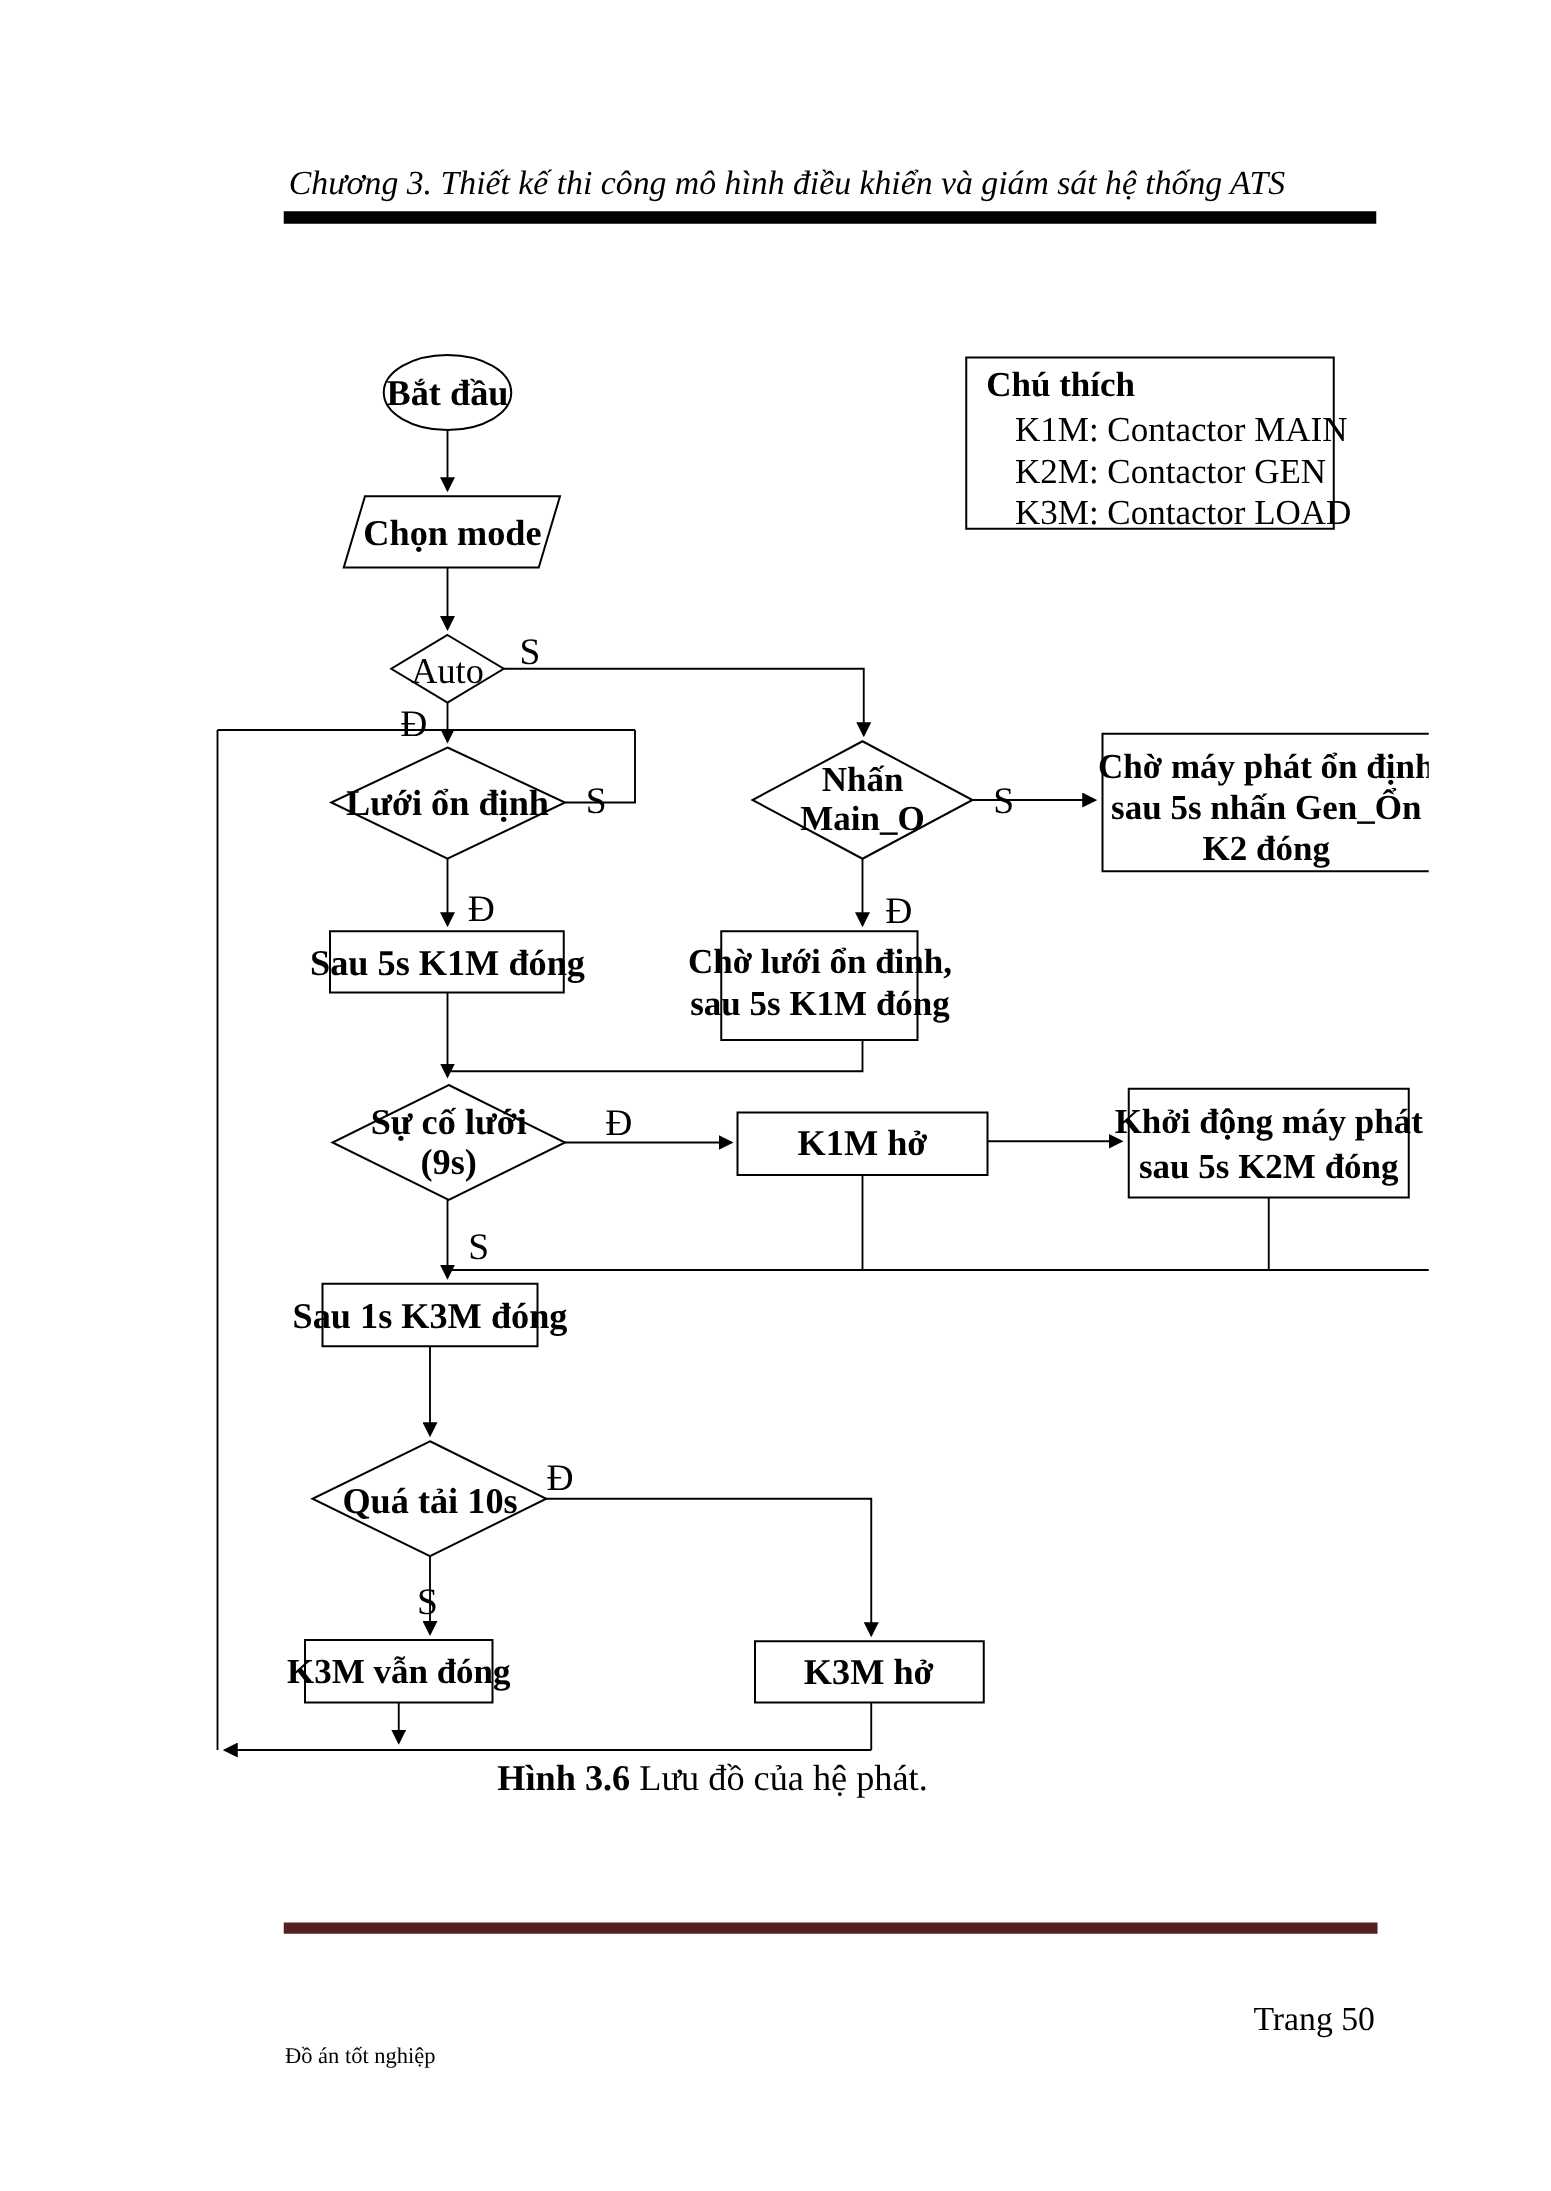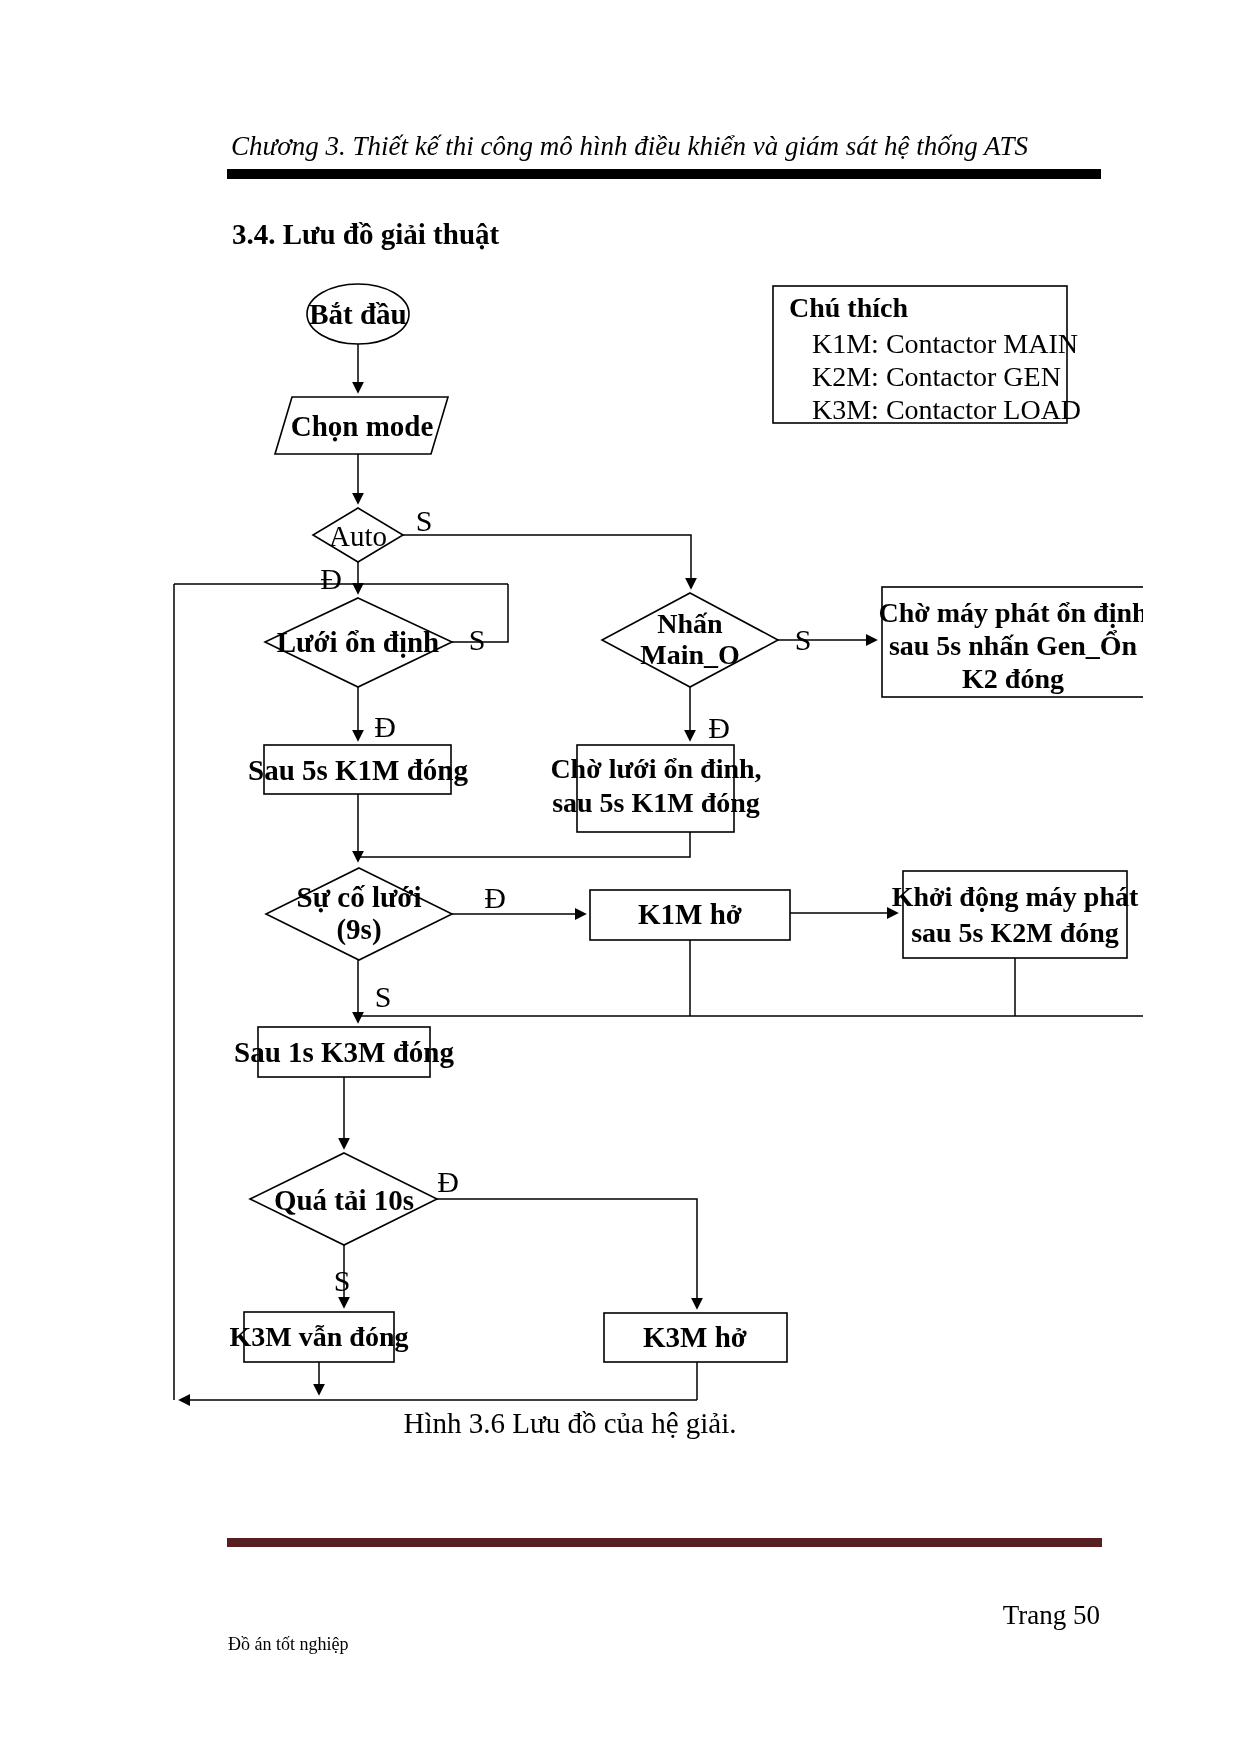--- a/index.html
+++ b/index.html
@@ -4,42 +4,41 @@
 <style>
   html,body{margin:0;padding:0;background:#fff;}
   .page{position:relative;width:1143px;height:1753px;background:#ffffff;
         font-family:"Liberation Serif","DejaVu Serif",serif;color:#000;overflow:hidden;}
   .abs{position:absolute;}
   .chapter-title{left:231px;top:131px;font-size:27px;font-style:italic;white-space:nowrap;}
   .header-rule{left:227px;top:169px;width:874px;height:10px;background:#000;}
   .section-title{left:232px;top:218px;font-size:29px;font-weight:bold;white-space:nowrap;}
   .intro{left:297px;top:257px;font-size:27px;white-space:nowrap;}
   .caption{left:280px;top:1407px;width:580px;font-size:29px;text-align:center;white-space:nowrap;}
-  .caption .b{font-weight:normal;}
+  .caption .b{font-weight:bold;}
   .footer-rule{left:227px;top:1538px;width:875px;height:9px;background:#571f1f;}
   .footer-left{left:228px;top:1634px;font-size:18px;white-space:nowrap;}
   .footer-right{left:940px;top:1552px;width:160px;font-size:27px;text-align:right;white-space:nowrap;margin-top:48px;}
   svg text{font-family:"Liberation Serif","DejaVu Serif",serif;fill:#000;}
   .nt{font-size:29px;font-weight:bold;text-anchor:middle;}
   .nt2{font-size:28px;font-weight:bold;text-anchor:middle;}
   .plain{font-size:29px;text-anchor:middle;}
   .bl{font-size:30px;text-anchor:middle;}
   .lg-title{font-size:28px;font-weight:bold;text-anchor:start;}
   .lg-item{font-size:28px;text-anchor:start;}
   .ln{fill:none;stroke:#000;stroke-width:1.5;}
   .shape{fill:#fff;stroke:#000;stroke-width:1.6;}
 </style>
 </head>
 <body>
 
 <div class="page">
 
   <div class="abs chapter-title">Chương 3. Thiết kế thi công mô hình điều khiển và giám sát hệ thống ATS</div>
   <div class="abs header-rule"></div>
-  <div class="abs section-title">3.4. Lưu đồ giải thuật</div>
 
   <svg class="abs" style="left:0;top:0" width="1241" height="1753" viewBox="0 0 1241 1753">
     <defs>
       <marker id="arr" viewBox="0 0 10 10" refX="8.5" refY="5" markerWidth="8" markerHeight="8" orient="auto">
         <path d="M0,0 L10,5 L0,10 z" fill="#000"></path>
       </marker>
     </defs>
 
     <g>
       <path class="ln" d="M358,344 V392" marker-end="url(#arr)"></path>
@@ -121,19 +120,19 @@
       <text class="bl" x="448" y="1192">Đ</text>
       <text class="bl" x="342" y="1291">S</text>
 
       <text class="lg-title" x="789" y="317">Chú thích</text>
       <text class="lg-item" x="812" y="353">K1M: Contactor MAIN</text>
       <text class="lg-item" x="812" y="386">K2M: Contactor GEN</text>
       <text class="lg-item" x="812" y="419">K3M: Contactor LOAD</text>
     </g>
   </svg>
 
-  <div class="abs caption"><span class="b">Hình 3.6</span><span> Lưu đồ của hệ giải.</span></div>
+  <div class="abs caption"><span class="b">Hình 3.6</span><span> Lưu đồ của hệ phát.</span></div>
 
   <div class="abs footer-rule"></div>
   <div class="abs footer-left">Đồ án tốt nghiệp</div>
   <div class="abs footer-right">Trang 50</div>
 
 </div>
 
 </body></html>

